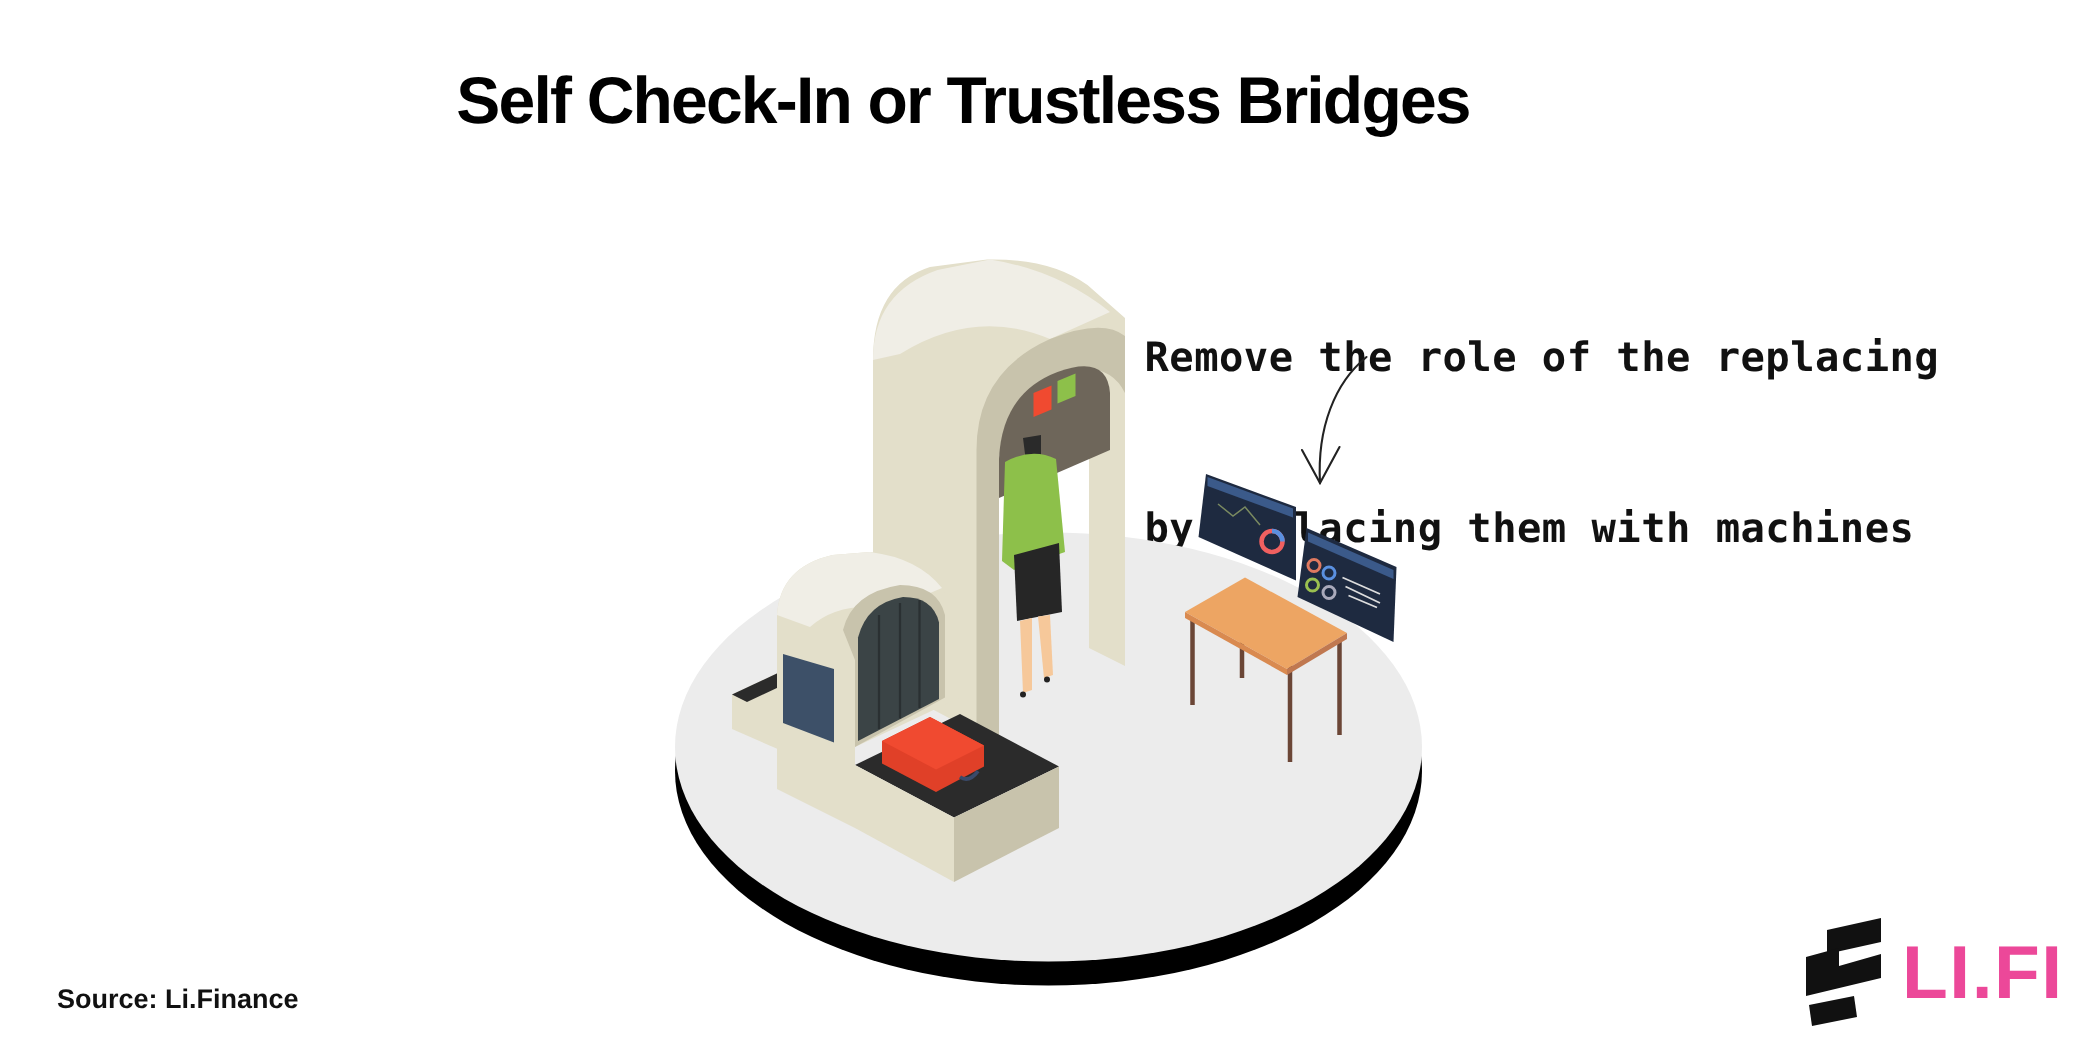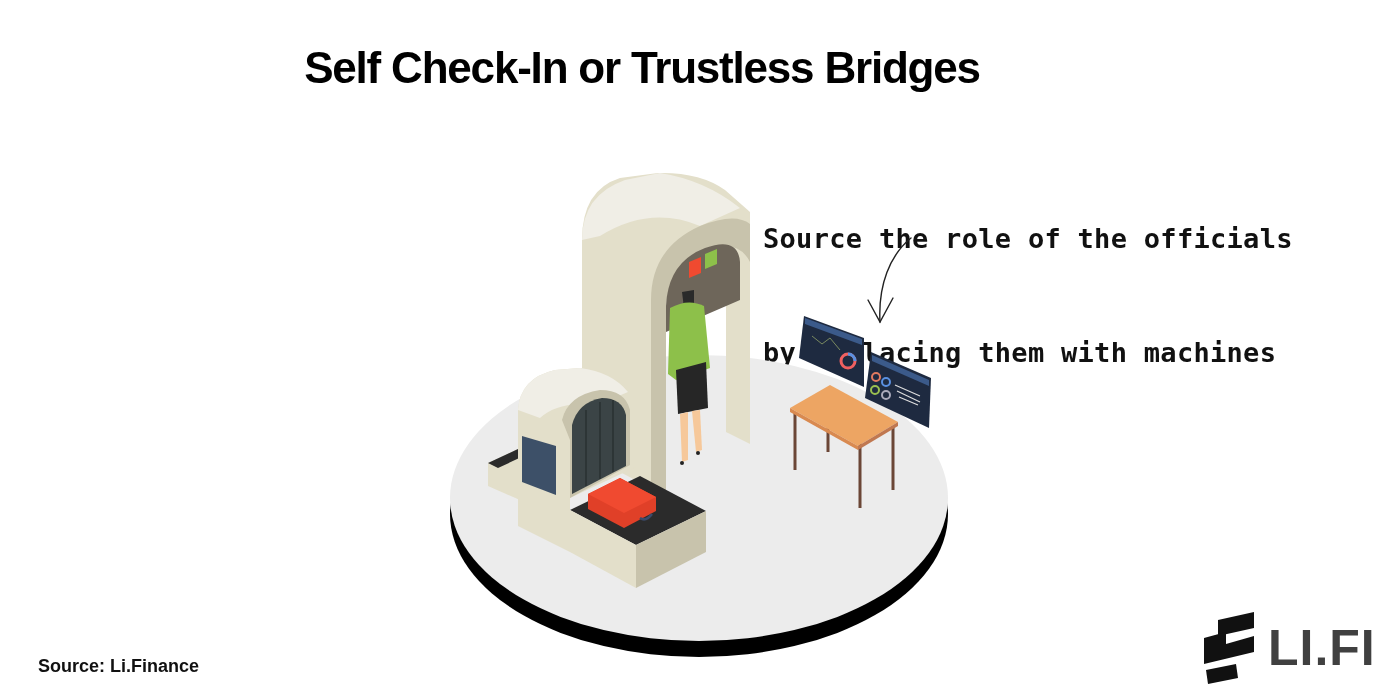--- a/index.html
+++ b/index.html
@@ -15,31 +15,31 @@
       line-height: 38px; color: #111; white-space: pre; letter-spacing: 0.3px;
     }
     .annotation div { height: 38px; }
     .source {
       position: absolute; left: 38px; top: 656px;
       font-family: "Liberation Sans", sans-serif; font-weight: bold; font-size: 18px; color: #111;
     }
     .logo { position: absolute; left: 1204px; top: 612px; height: 72px; display: flex; align-items: center; }
     .logo-text {
       font-family: "Liberation Sans", sans-serif; font-weight: bold; font-size: 50px;
-      letter-spacing: 1px; color: #404040; margin-left: 10px; line-height: 1;
+      letter-spacing: 1px; color: #ec4899; margin-left: 10px; line-height: 1;
     }
     .scene { position: absolute; left: 0; top: 0; }
   </style>
 </head>
 <body>
 
 <div class="title">Self Check-In or Trustless Bridges</div>
 
 <div class="annotation">
-  <div>Source the role of the officials</div>
+  <div>Remove the role of the replacing</div>
   <div>by replacing them with machines</div>
 </div>
 
 <svg class="scene" width="1400" height="700" viewBox="0 0 1400 700">
 
   <g fill="none" stroke="#222" stroke-width="1.4" stroke-linecap="round">
     <path d="M911 238 C 890 255, 878 285, 880 322"></path>
     <path d="M868 300 L880 322 L893 298"></path>
   </g>
 

